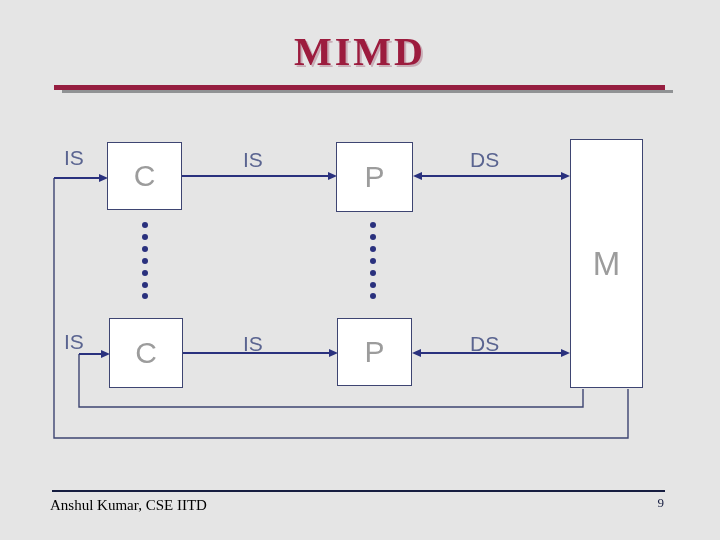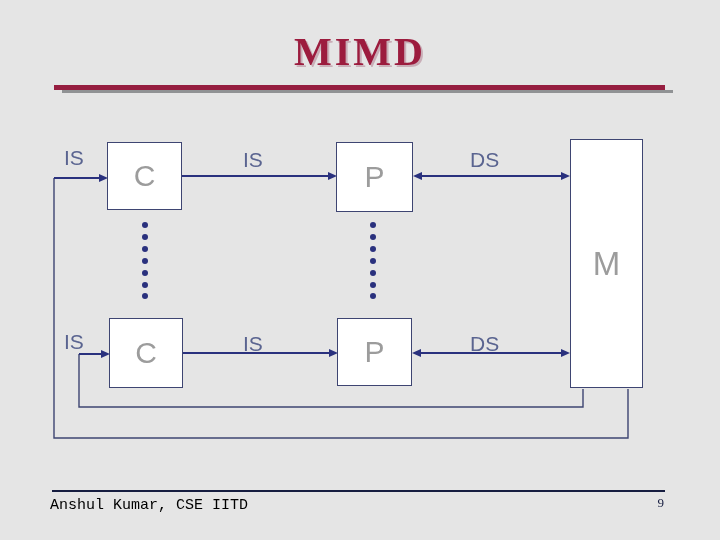--- a/index.html
+++ b/index.html
@@ -88,21 +88,21 @@
   .lbl-ds-b  { left: 470px; top: 333px; }
   .footer-line {
     position: absolute;
     left: 52px; top: 490px;
     width: 613px; height: 2px;
     background: var(--footer_navy);
   }
   .footer-author {
     position: absolute;
     left: 50px; top: 497px;
-    font-family: Liberation Mono, monospace;
+    font-family: Liberation Serif, serif;
     font-size: 15px;
     color: var(--text_black);
   }
   .page-number {
     position: absolute;
     left: 640px; top: 495px;
     width: 24px;
     text-align: right;
     font-family: "Liberation Serif", serif;
     font-size: 13px;

